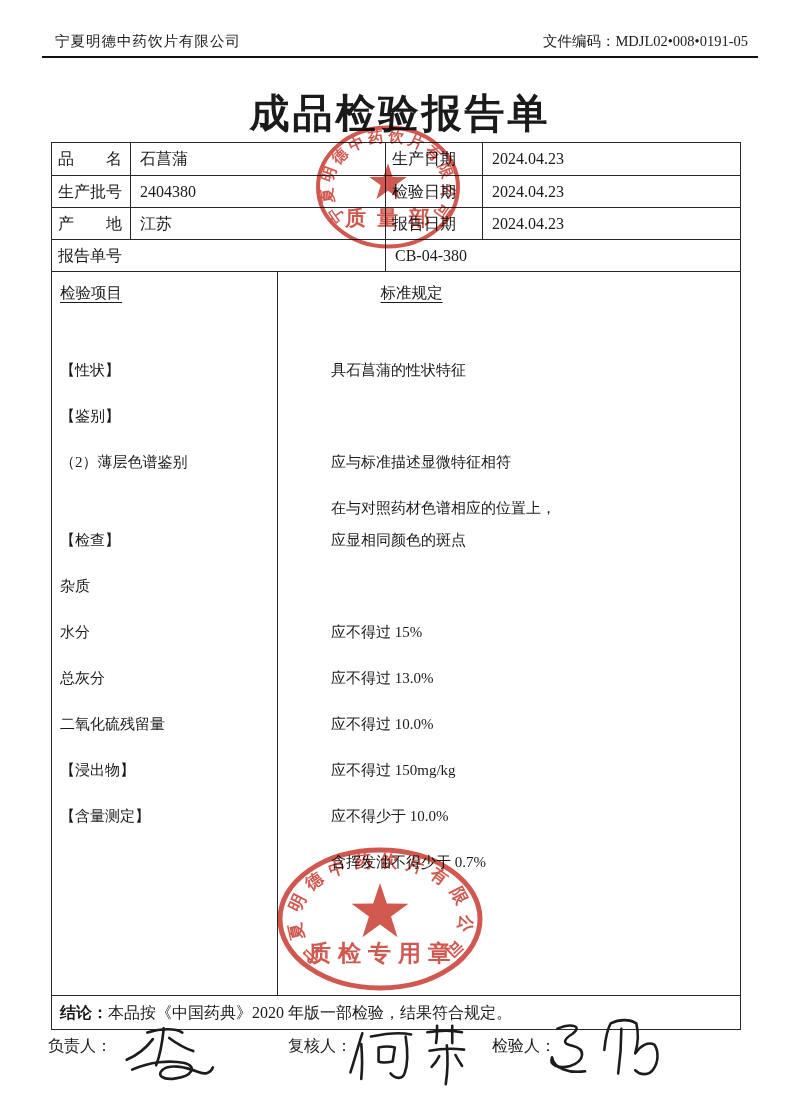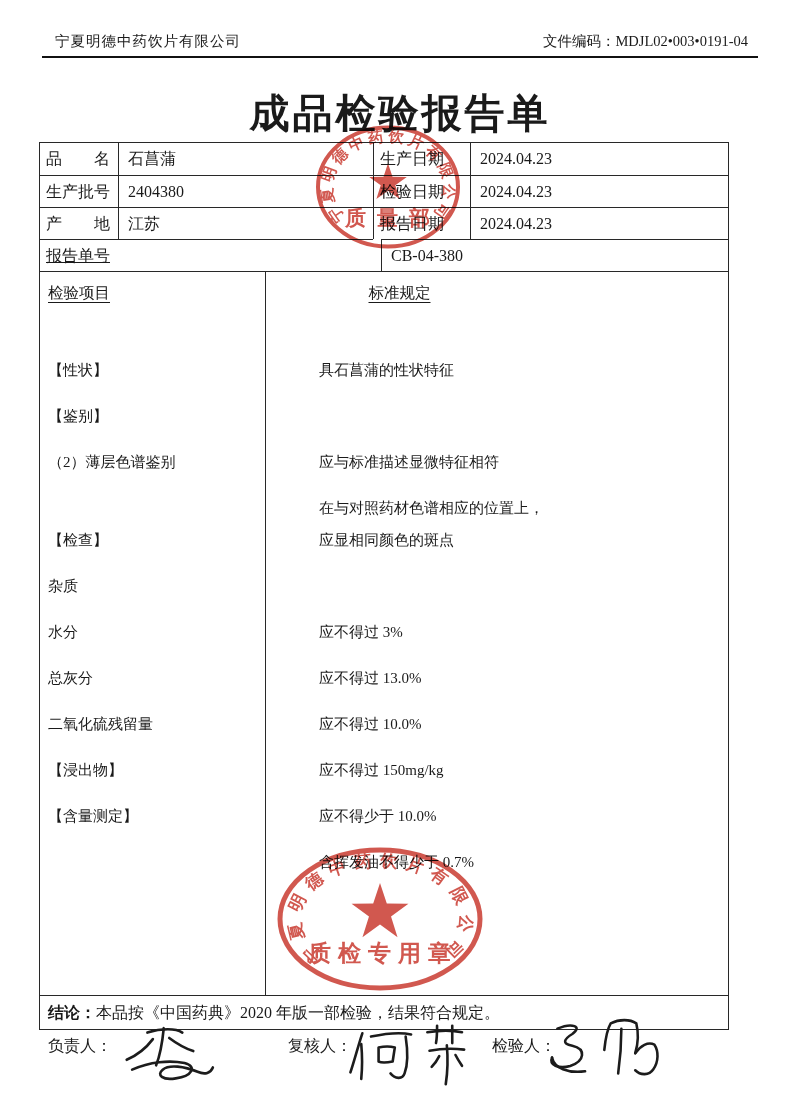--- a/index.html
+++ b/index.html
@@ -6,30 +6,30 @@
   .page{position:relative;width:800px;height:1100px;background:#fff;overflow:hidden;
         font-family:"Liberation Serif","DejaVu Serif",serif;color:#1a1a1a;}
   
   .hdr-company{position:absolute;left:55px;top:32px;font-size:14.5px;letter-spacing:1px;}
   .hdr-code{position:absolute;right:52px;top:32px;font-size:14.5px;}
   .hdr-rule{position:absolute;left:42px;top:56px;width:716px;height:0;border-top:2px solid #111;}
   
   .title{position:absolute;left:0;top:86px;width:800px;text-align:center;
          font-size:40px;font-weight:bold;letter-spacing:3px;}
   
-  .doc-table{position:absolute;left:39px;top:142px;width:690px;box-sizing:border-box;
+  .doc-table{position:absolute;left:51px;top:142px;width:690px;box-sizing:border-box;
              border:1.5px solid #282828;}
   
   .info-grid{display:grid;grid-template-columns:78px 255px 97px 1fr;grid-template-rows:repeat(4,32px);}
   .ig{box-sizing:border-box;font-size:16px;line-height:31px;padding:0 6px;white-space:pre;overflow:visible;}
   .ig.bl{border-left:1px solid #282828;}
   .ig.bt{border-top:1px solid #282828;}
   .ig.val{padding-left:9px;}
-  .ig.span2a{grid-column:1/3;text-decoration:underline;}
-  .ig.span2b{grid-column:3/5;margin-left:8px;}
+  .ig.span2a{grid-column:1/3;}
+  .ig.span2b{grid-column:3/5;}
   
   .insp{display:flex;height:723px;border-top:1px solid #282828;}
   .icol{box-sizing:border-box;height:100%;}
   .icol.c1{width:225px;}
   .icol.c2{width:228px;border-left:1px solid #282828;padding-left:40px;}
   .icol.c3{flex:1;border-left:1px solid #282828;}
   .col-hd{height:42px;line-height:42px;font-size:15.5px;}
   .col-hd u{text-underline-offset:4px;}
   .hd-left{padding-left:8px;text-align:left;}
   .hd-mid{text-align:center;}
@@ -58,21 +58,21 @@
   .rt-lg{font-size:17px;letter-spacing:8px;}
   .cap-sm{font-size:21px;letter-spacing:11px;}
   .cap-lg{font-size:23px;letter-spacing:7px;}
 </style>
 </head>
 <body>
 
 <div class="page">
 
   <div class="hdr-company">宁夏明德中药饮片有限公司</div>
-  <div class="hdr-code">文件编码：MDJL02•003•0191-04</div>
+  <div class="hdr-code">文件编码：MDJL02•008•0191-05</div>
   <div class="hdr-rule"></div>
 
   <div class="title">成品检验报告单</div>
 
   <div class="doc-table">
 
     <div class="info-grid">
       <div class="ig">品　　名</div>
       <div class="ig bl val">石菖蒲</div>
       <div class="ig bl">生产日期</div>
@@ -109,21 +109,21 @@
       </div>
       <div class="icol c2">
         <div class="col-hd hd-mid"><u>标准规定</u></div>
         <div class="spacer"></div>
         <div class="cell r32">具石菖蒲的性状特征</div>
         <div class="cell r32"></div>
         <div class="cell r32">应与标准描述显微特征相符</div>
         <div class="cell r64">在与对照药材色谱相应的位置上，
 应显相同颜色的斑点</div>
         <div class="cell r32"></div>
-        <div class="cell r32">应不得过 3%</div>
+        <div class="cell r32">应不得过 15%</div>
         <div class="cell r32">应不得过 13.0%</div>
         <div class="cell r32">应不得过 10.0%</div>
         <div class="cell r32">应不得过 150mg/kg</div>
         <div class="cell r32">应不得少于 10.0%</div>
         <div class="cell r32">含挥发油不得少于 0.7%</div>
       </div>
     </div>
 
     <div class="conclusion"><span class="c-label">结论：</span><span>本品按《中国药典》2020 年版一部检验，结果符合规定。</span></div>
   </div>

